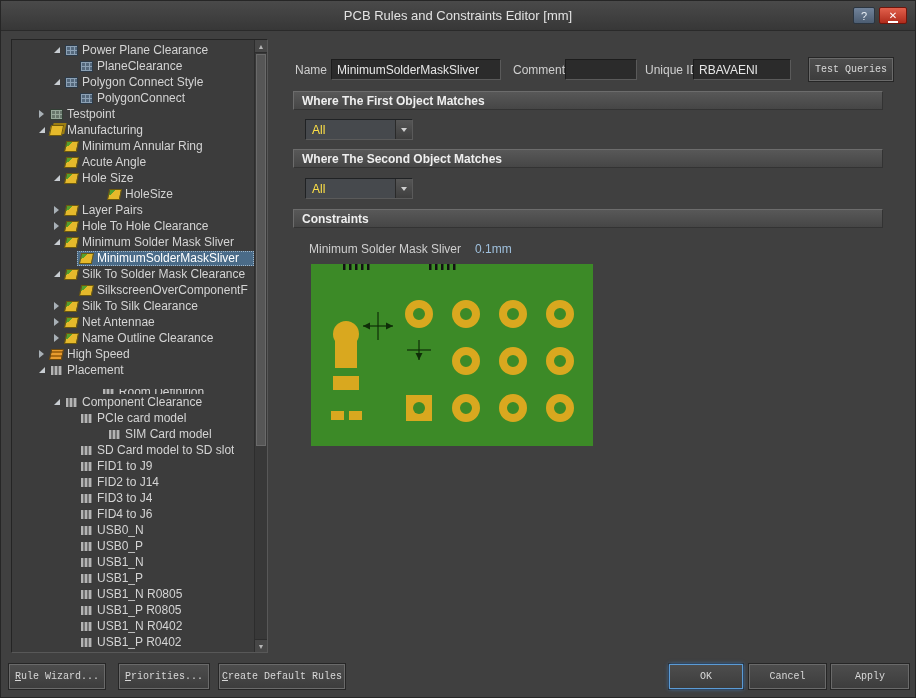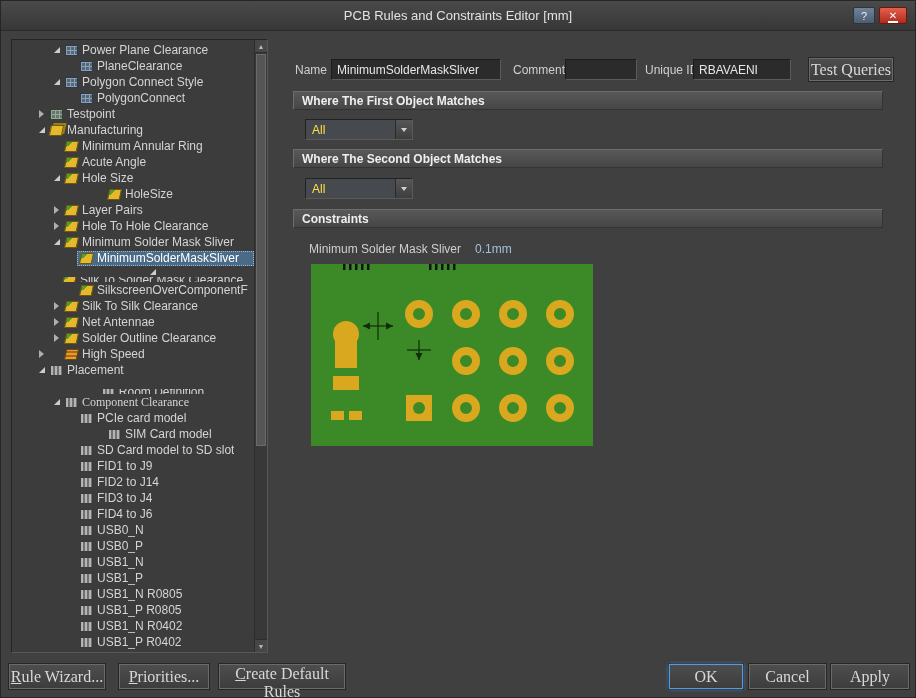--- a/index.html
+++ b/index.html
@@ -80,21 +80,21 @@
 
   
   .rp { position:absolute; left:282px; top:38px; width:626px; height:616px; }
   .rp-label { position:absolute; font-size:12px; color:#cfcfcf; }
   .tb-input {
     position:absolute; height:21px; background:#2b2b2b; color:#e6e6e6; font-size:12px;
     font-family:inherit; padding:0 5px;
     border:1px solid; border-color:#1c1c1c #5a5a5a #5a5a5a #1c1c1c;
   }
   .raised-btn {
-    background:linear-gradient(#4d4d4d,#3d3d3d); color:#d8d8d8; font-size:16px; font-family:Liberation Serif, serif;
+    background:linear-gradient(#4d4d4d,#3d3d3d); color:#d8d8d8; font-size:10px; font-family:Liberation Mono, monospace;
     border:1px solid #6a6a6a; box-shadow:0 0 0 1px #262626; cursor:default;
   }
   .sec-bar {
     position:absolute; left:10px; width:590px; height:19px;
     background:linear-gradient(#585858,#464646);
     border:1px solid; border-color:#6c6c6c #333 #333 #6c6c6c;
     display:flex; align-items:center; padding:0 8px;
     font-weight:bold; font-size:12px; color:#efefef;
   }
   .dropdown {
@@ -222,21 +222,21 @@
             <span class="tlabel">Minimum Solder Mask Sliver</span>
           </span>
         </div>
         <div class="tree-row selected" style="padding-left: 54px;">
           <span class="tw none"></span>
           <span class="row-content">
             <span class="ticon icon-rule"></span>
             <span class="tlabel">MinimumSolderMaskSliver</span>
           </span>
         </div>
-        <div class="tree-row" style="padding-left: 39px; flex-direction: column;">
+        <div class="tree-row" style="padding-left: 39px;">
           <span class="tw exp"></span>
           <span class="row-content">
             <span class="ticon icon-rule"></span>
             <span class="tlabel">Silk To Solder Mask Clearance</span>
           </span>
         </div>
         <div class="tree-row" style="padding-left: 54px;">
           <span class="tw none"></span>
           <span class="row-content">
             <span class="ticon icon-rule"></span>
@@ -254,45 +254,45 @@
           <span class="tw col"></span>
           <span class="row-content">
             <span class="ticon icon-rule"></span>
             <span class="tlabel">Net Antennae</span>
           </span>
         </div>
         <div class="tree-row" style="padding-left: 39px;">
           <span class="tw col"></span>
           <span class="row-content">
             <span class="ticon icon-rule"></span>
-            <span class="tlabel">Solder Outline Clearance</span>
-          </span>
-        </div>
-        <div class="tree-row" style="padding-left: 24px; gap: 15px;">
+            <span class="tlabel">Name Outline Clearance</span>
+          </span>
+        </div>
+        <div class="tree-row" style="padding-left: 24px;">
           <span class="tw col"></span>
           <span class="row-content">
             <span class="ticon icon-hs"></span>
             <span class="tlabel">High Speed</span>
           </span>
         </div>
         <div class="tree-row" style="padding-left: 24px;">
           <span class="tw exp"></span>
           <span class="row-content">
             <span class="ticon icon-chip"></span>
             <span class="tlabel">Placement</span>
           </span>
         </div>
         <div class="tree-row" style="padding-left: 39px; flex-direction: column;">
           <span class="tw none"></span>
           <span class="row-content">
             <span class="ticon icon-chip"></span>
             <span class="tlabel">Room Definition</span>
           </span>
         </div>
-        <div class="tree-row" style="padding-left: 39px; font-family: Liberation Serif, serif;">
+        <div class="tree-row" style="padding-left: 39px;">
           <span class="tw exp"></span>
           <span class="row-content">
             <span class="ticon icon-chip"></span>
             <span class="tlabel">Component Clearance</span>
           </span>
         </div>
         <div class="tree-row" style="padding-left: 54px;">
           <span class="tw none"></span>
           <span class="row-content">
             <span class="ticon icon-chip"></span>

